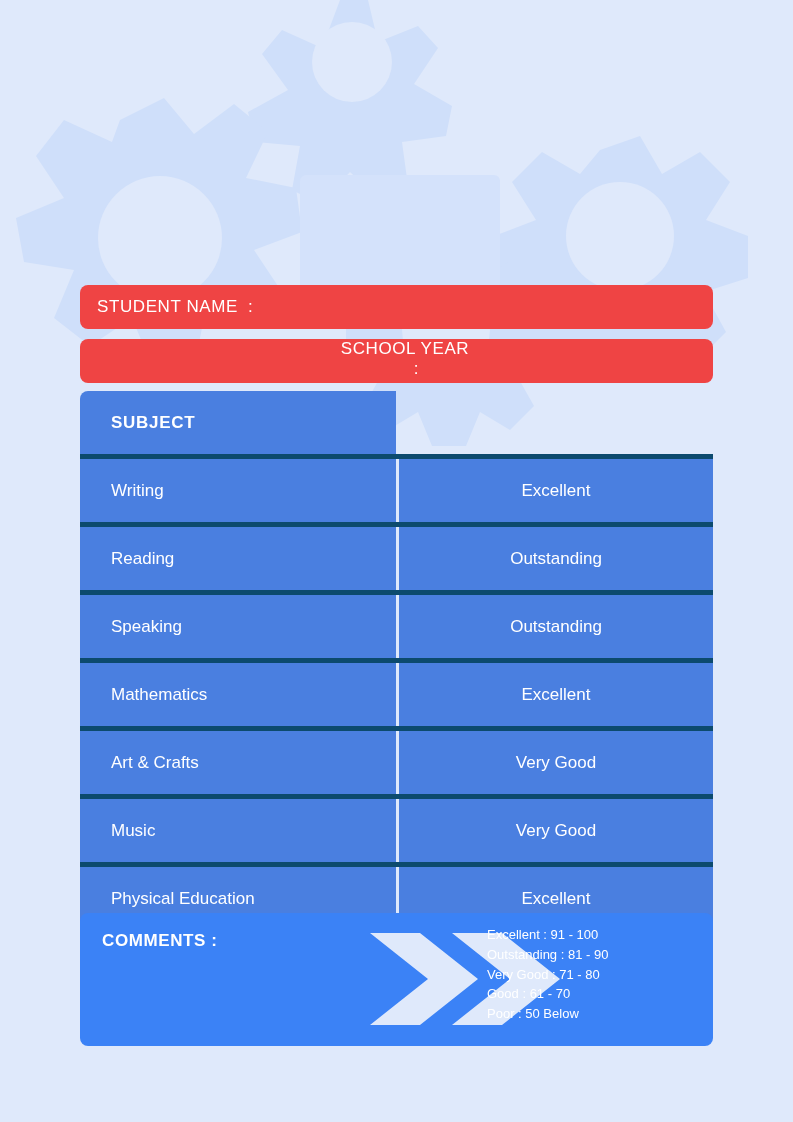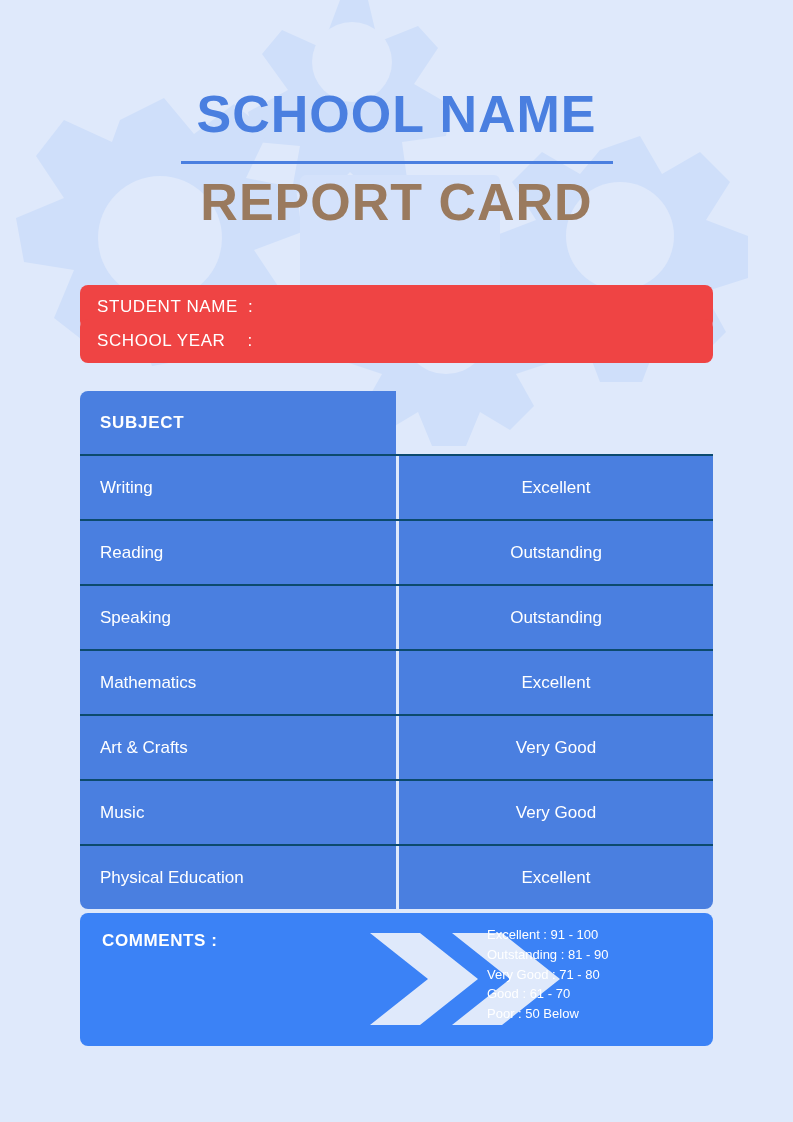--- a/index.html
+++ b/index.html
@@ -74,21 +74,21 @@
     color: #ffffff;
     font-size: 17px;
     letter-spacing: 0.6px;
   }
   .info-bar .colon {
     color: #ffffff;
     font-size: 17px;
     margin-left: 10px;
   }
   #bar-student { top: 285px; }
-  #bar-year { top: 319px; }
+  #bar-year { top: 339px; flex-direction: column; }
   #bar-year .colon { margin-left: 22px; }
 
   
   .grade-table {
     position: absolute;
     top: 391px;
     left: 80px;
     width: 633px;
     border-radius: 8px;
     overflow: hidden;
@@ -101,33 +101,33 @@
   .row + .row { margin-top: 0; }
   .cell {
     background: #4a7fe0;
     color: #ffffff;
     display: flex;
     align-items: center;
     box-sizing: border-box;
   }
   .cell-subject {
     width: 316px;
-    padding-left: 20px;
+    padding-left: 31px;
     font-size: 17px;
   }
   .cell-grade {
     width: 317px;
     justify-content: center;
     font-size: 17px;
     border-left: 3px solid #dfe9fb;
   }
   .row.head .cell { font-weight: bold; letter-spacing: 0.7px; }
   .row.head .cell-subject { font-size: 17px; }
   .row.head .cell-grade { font-size: 17px; }
-  .row.body { border-top: 2px solid #0c4a6e; justify-content: center; }
+  .row.body { border-top: 5px solid #0c4a6e; justify-content: center; }
 
   
   .comments {
     position: absolute;
     top: 913px;
     left: 80px;
     width: 633px;
     height: 133px;
     background: #3b82f6;
     border-radius: 8px;
@@ -175,25 +175,20 @@
       <path d="M600 150 l40 -14 l22 38 l38 -22 l30 30 l-24 38 l42 16 l0 42 l-44 14 l22 40 l-30 30 l-38 -22 l-16 42 l-42 0 l-16 -42 l-38 22 l-30 -30 l22 -40 l-44 -14 l0 -42 l42 -16 l-24 -38 l30 -30 l38 22z"></path>
       <circle cx="620" cy="236" r="54" fill="#dfe9fb"></circle>
       <path d="M430 260 l34 -12 l18 30 l30 -18 l24 24 l-18 30 l34 14 l0 34 l-36 12 l18 32 l-24 24 l-30 -18 l-14 34 l-34 0 l-14 -34 l-30 18 l-24 -24 l18 -32 l-36 -12 l0 -34 l34 -14 l-18 -30 l24 -24 l30 18z"></path>
       <circle cx="446" cy="330" r="44" fill="#dfe9fb"></circle>
     </g>
     <g fill="#d4e2fb">
       <rect x="300" y="175" width="200" height="115" rx="6"></rect>
     </g>
   </svg>
 
-  <div class="header">
-    <div class="school-name">SCHOOL NAME</div>
-    <div class="divider"></div>
-    <div class="report-card">REPORT CARD</div>
-  </div>
 
   <div class="info-bar" id="bar-student">
     <span class="label">STUDENT NAME</span>
     <span class="colon">:</span>
     <span class="value"></span>
   </div>
 
   <div class="info-bar" id="bar-year">
     <span class="label">SCHOOL YEAR</span>
     <span class="colon">:</span>

